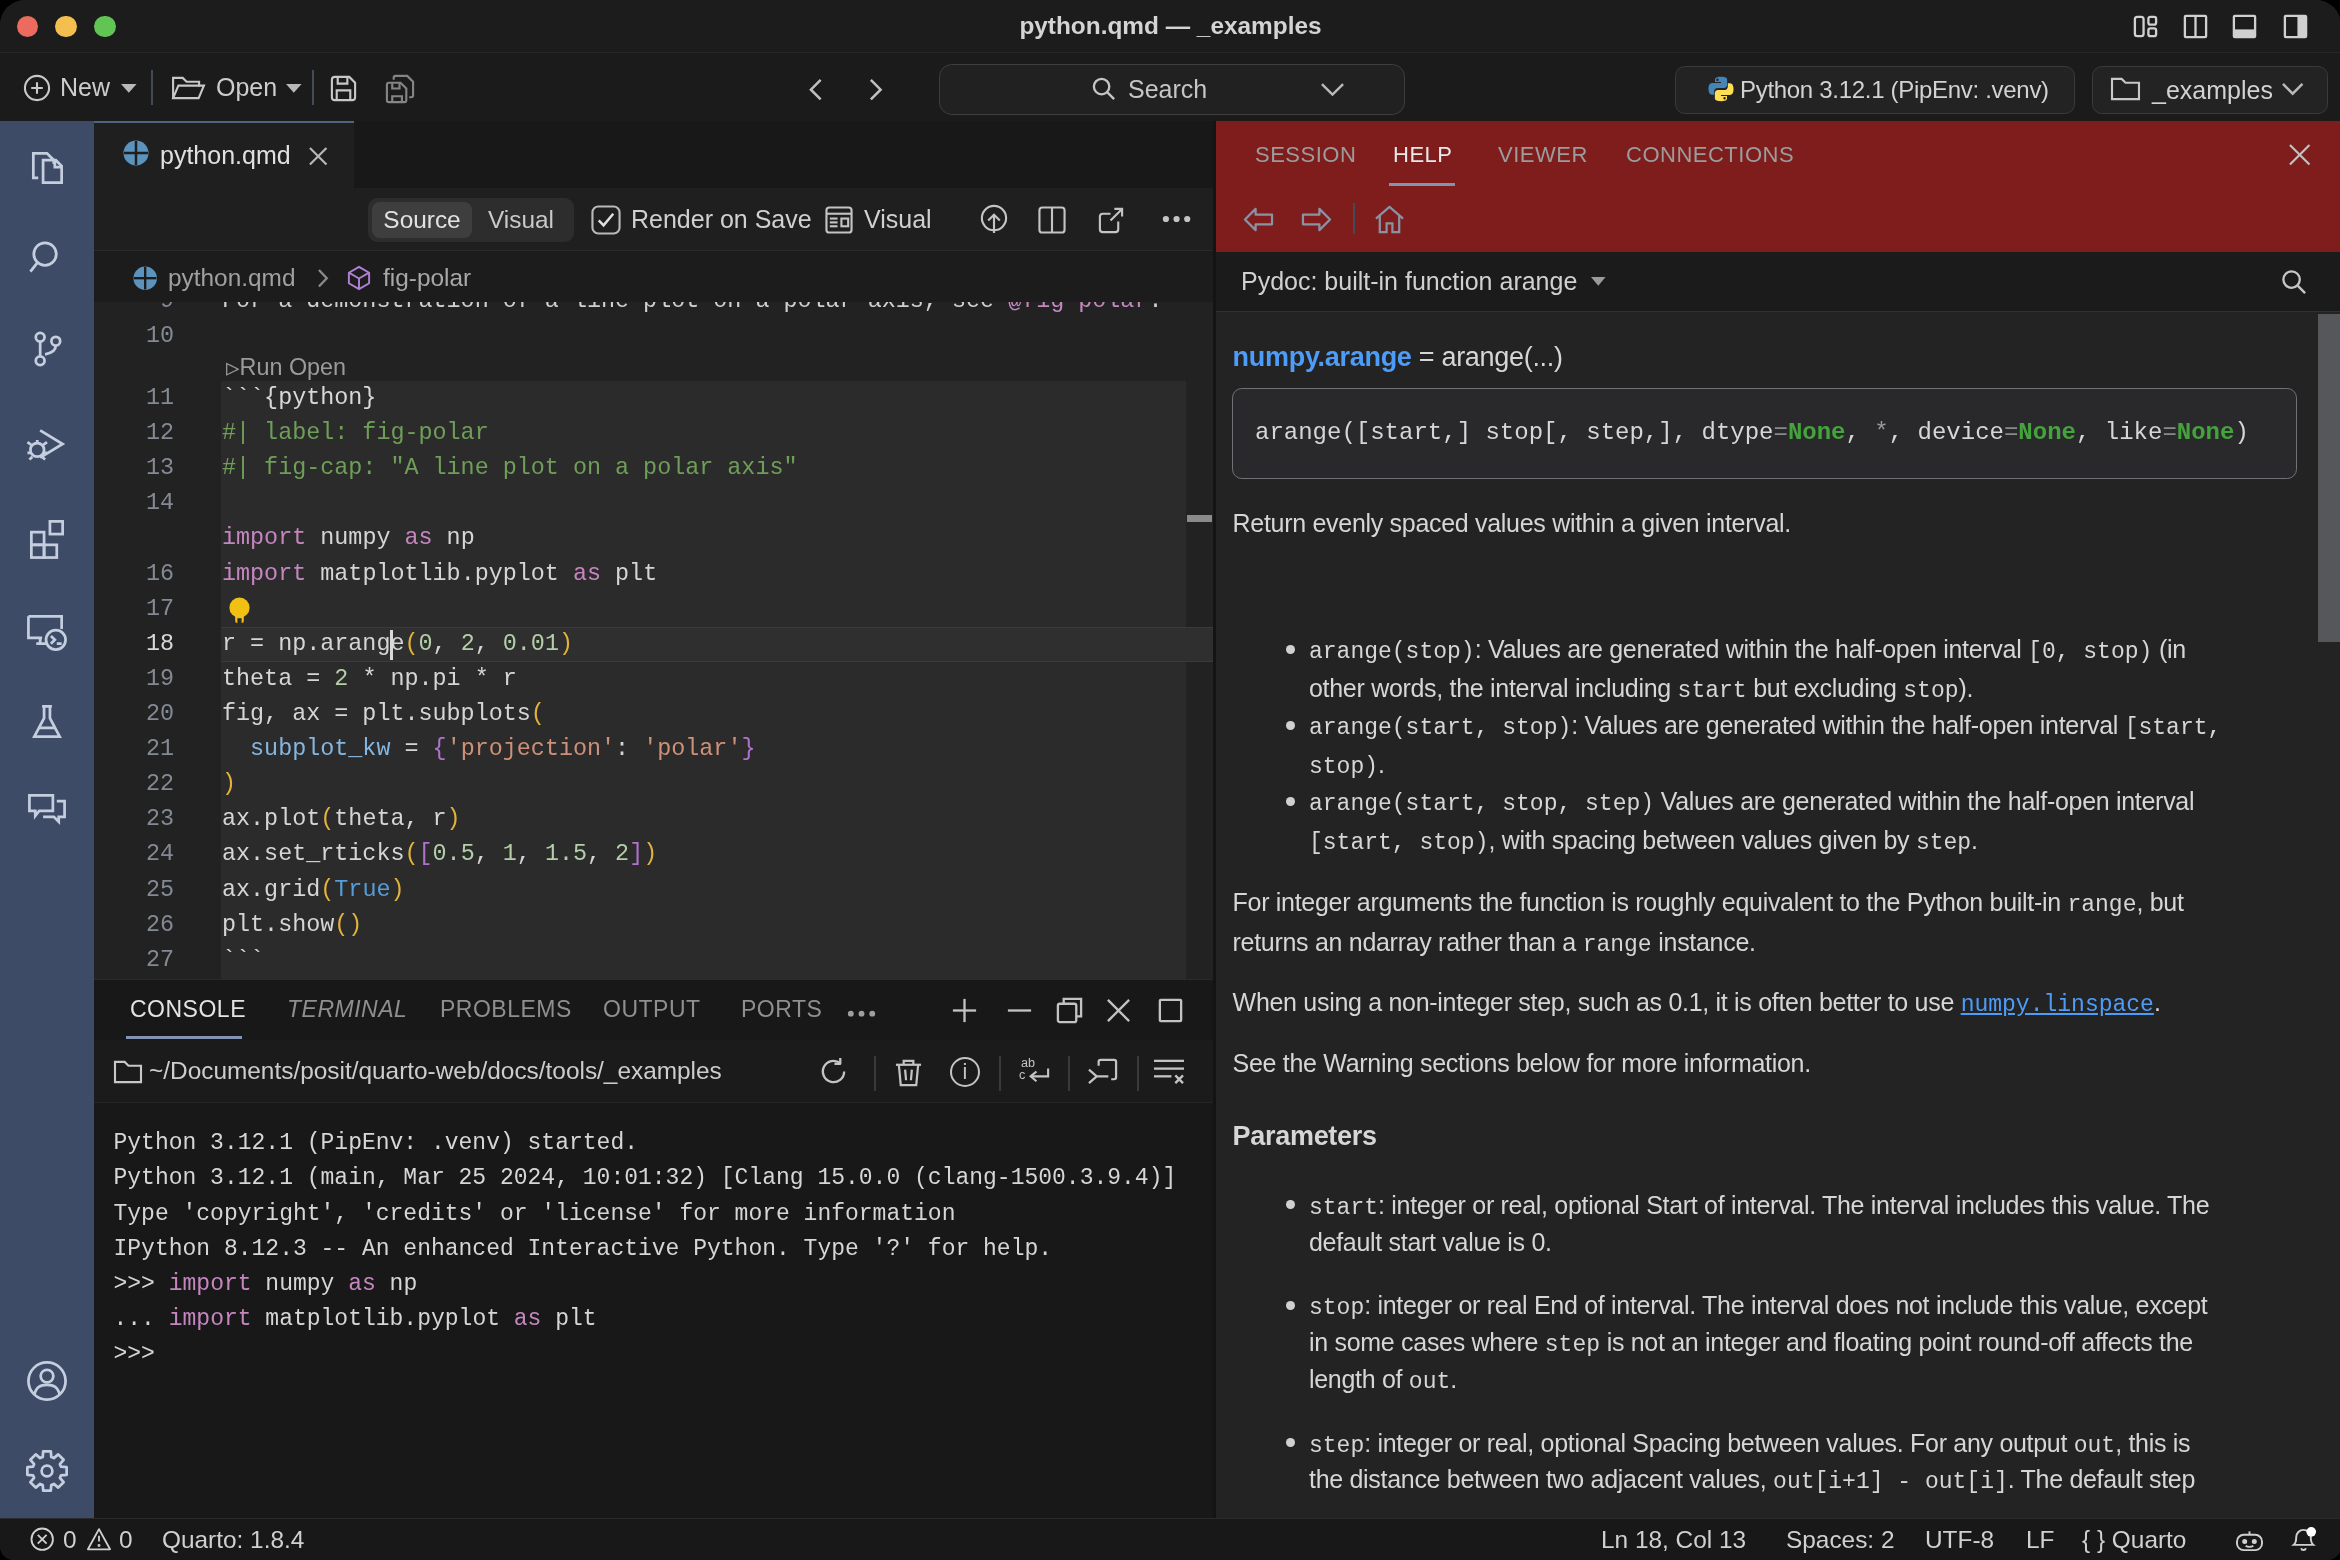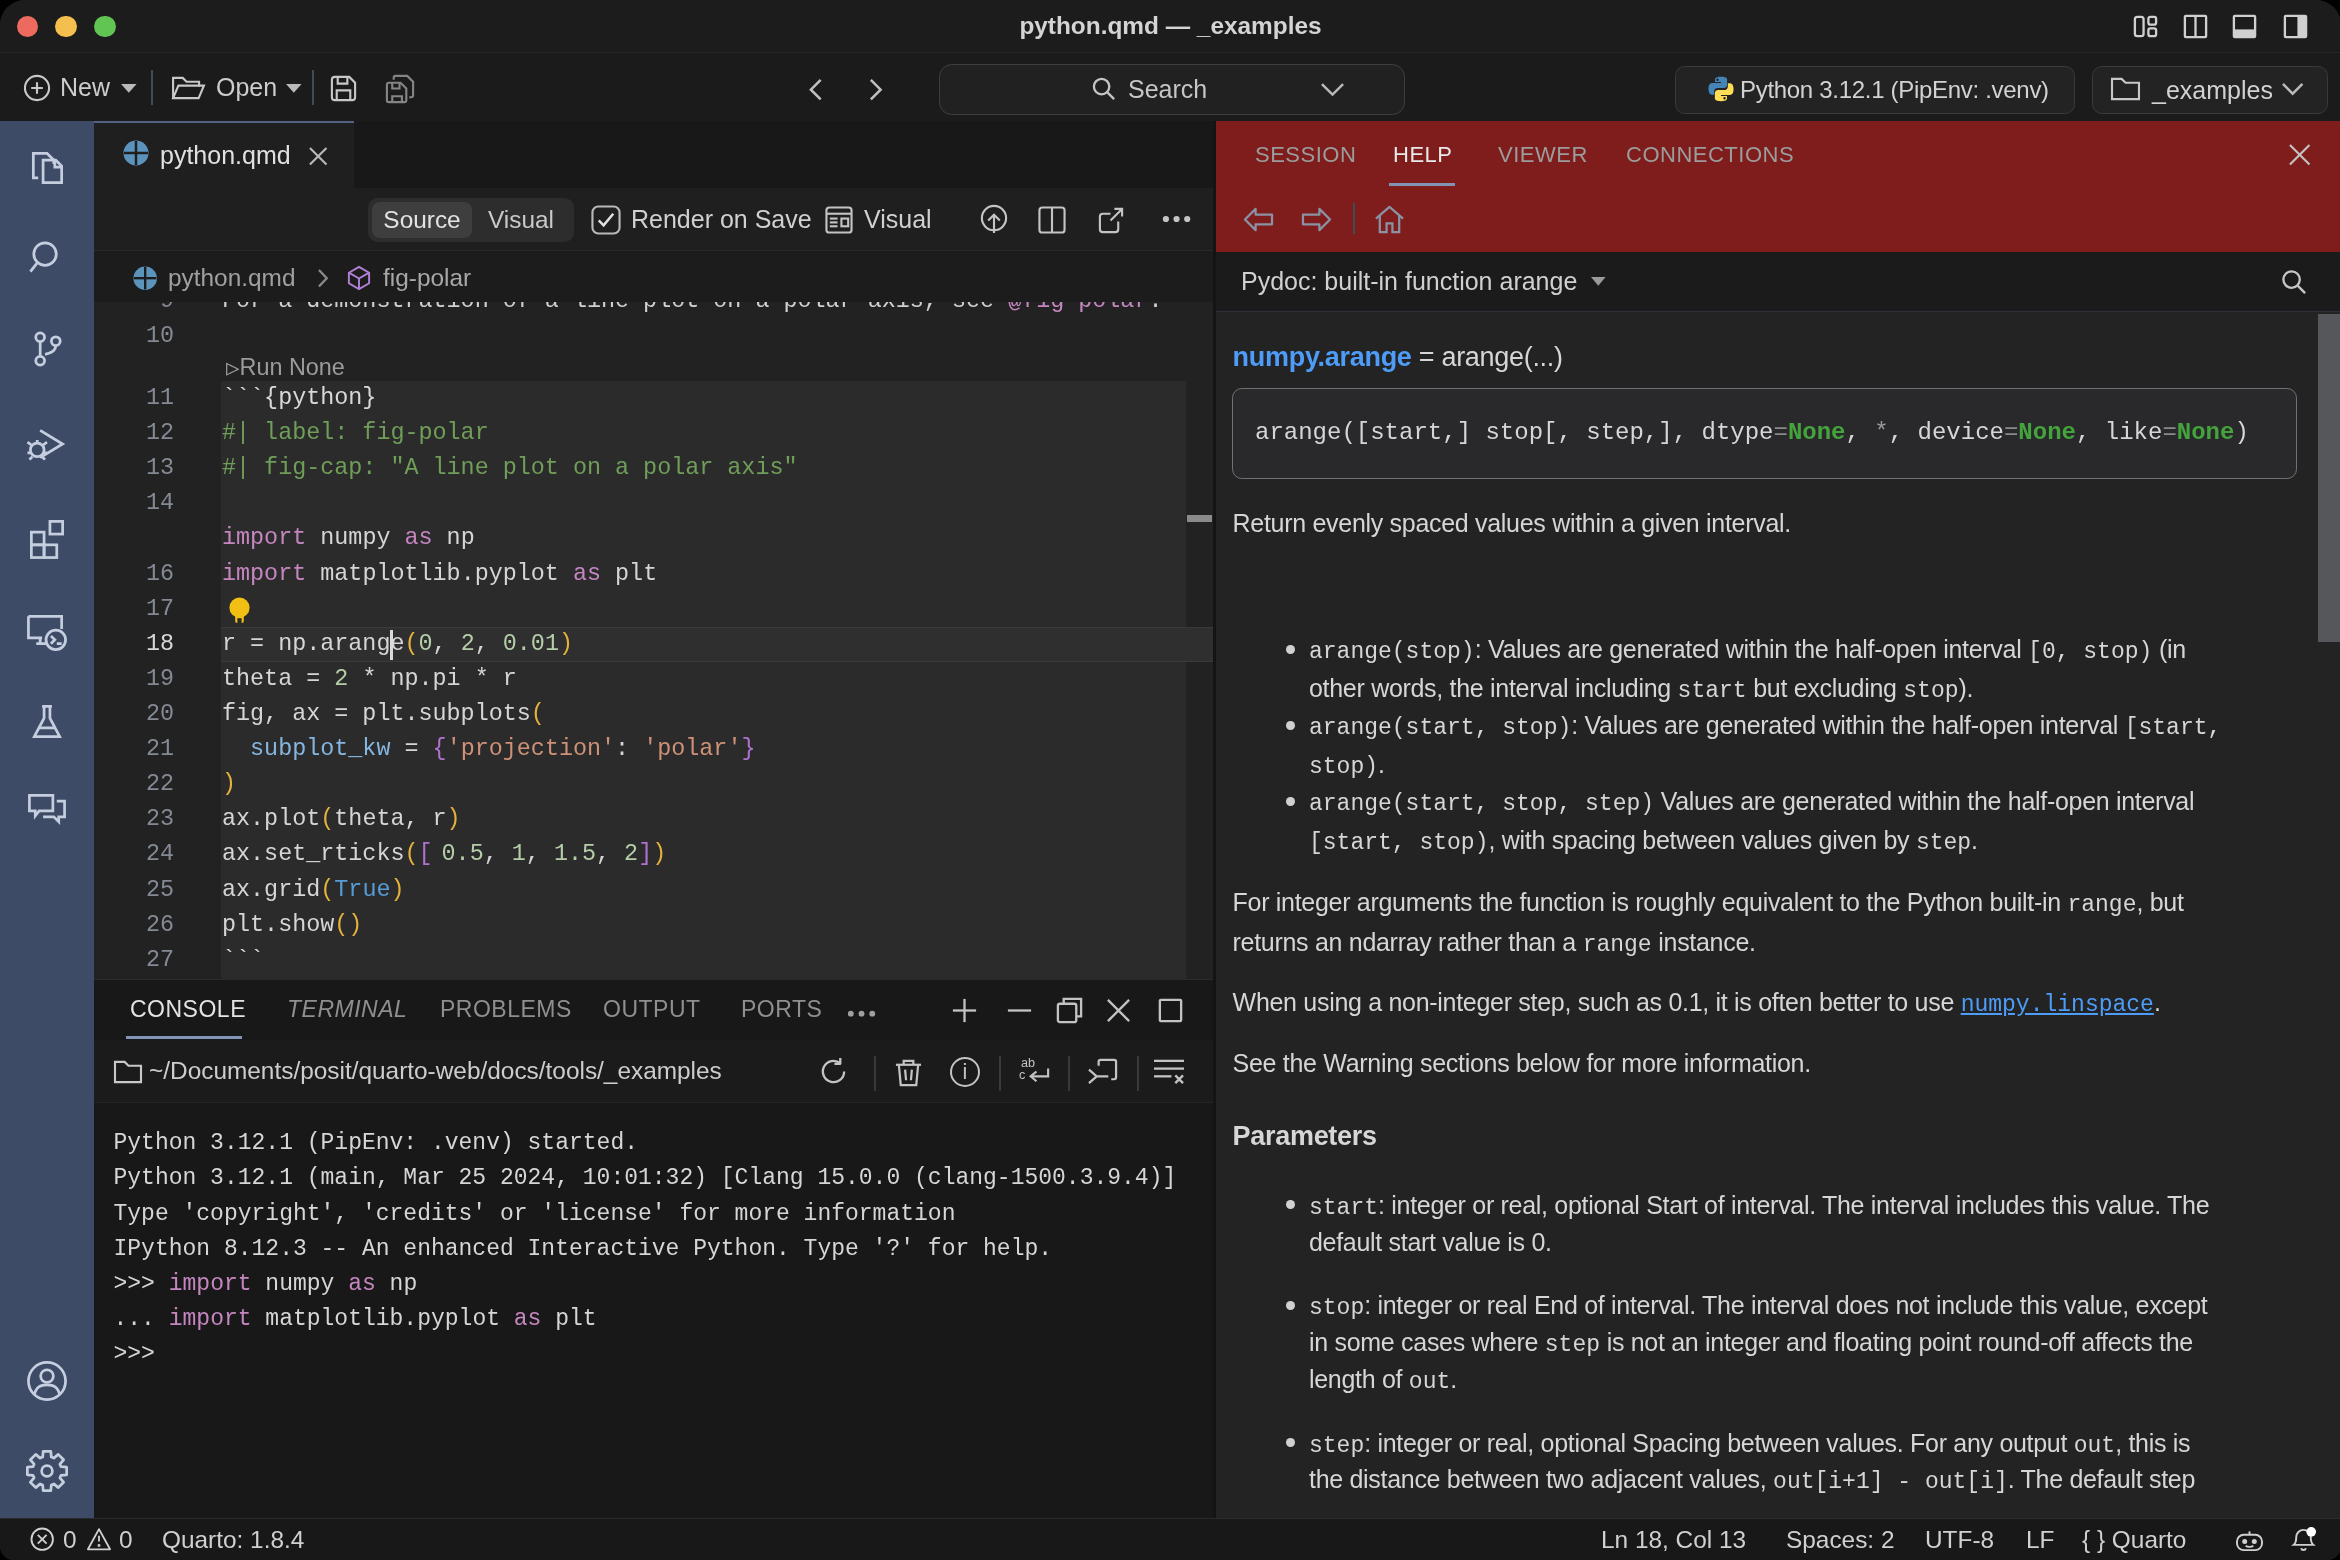--- a/index.html
+++ b/index.html
@@ -302,21 +302,21 @@
     </svg>
     <div class="abs" style="left:289px;top:0;height:50px;line-height:50px;color:#a8a8a8;font-size:24.4px;">fig-polar</div>
   </div>
 
   <div id="codearea">
 
     <div class="abs" style="left:127px;top:79px;width:965px;height:598px;background:#2b2b2c;"></div>
 
     <div class="abs" style="left:127px;top:325px;width:993px;height:35px;background:#2f2f30;border-top:1px solid #3a3a3b;border-bottom:1px solid #3a3a3b;"></div>
 
-    <div class="abs mono" style="left:132px;top:52px;height:27px;line-height:27px;font-size:22.4px;color:#9b9b9b;">▷<span style="font-family:'Liberation Sans',sans-serif;font-size:23.4px;">Run None</span></div>
+    <div class="abs mono" style="left:132px;top:52px;height:27px;line-height:27px;font-size:22.4px;color:#9b9b9b;">▷<span style="font-family:'Liberation Sans',sans-serif;font-size:23.4px;">Run Open</span></div>
 
     <div class="codeline" style="top:-18.5px"><span class="gut">9</span></div>
     <div class="codeline" style="top:16.6px"><span class="gut">10</span></div>
     <div class="codeline" style="top:79px"><span class="gut">11</span></div>
     <div class="codeline" style="top:114px"><span class="gut">12</span></div>
     <div class="codeline" style="top:149px"><span class="gut">13</span></div>
     <div class="codeline" style="top:184px"><span class="gut">14</span></div>
     <div class="codeline" style="top:255px"><span class="gut">16</span></div>
     <div class="codeline" style="top:290px"><span class="gut">17</span></div>
     <div class="codeline" style="top:325px"><span class="gut" style="color:#d8d8d8;">18</span></div>
@@ -342,21 +342,21 @@
       <rect x="8.5" y="17" width="9" height="10" rx="2" fill="#f2c012"></rect>
       <rect x="10.8" y="22" width="4.4" height="5" fill="#2a2a2b"></rect>
     </svg>
     <div class="codeline" style="top:325px"><span class="ctext">r = np.arange<span style="color:#e2b23c;">(</span><span style="color:#b5cea8;">0</span>, <span style="color:#b5cea8;">2</span>, <span style="color:#b5cea8;">0.01</span><span style="color:#e2b23c;">)</span></span></div>
     <div class="abs" style="left:296px;top:328px;width:2.9px;height:30px;background:#dadada;"></div>
     <div class="codeline" style="top:360px"><span class="ctext">theta = <span style="color:#b5cea8;">2</span> * np.pi * r</span></div>
     <div class="codeline" style="top:395px"><span class="ctext">fig, ax = plt.subplots<span style="color:#e2b23c;">(</span></span></div>
     <div class="codeline" style="top:430px"><span class="ctext">  <span style="color:#85b6e0;">subplot_kw</span> = <span style="color:#b072ce;">{</span><span style="color:#ce9178;">'projection'</span>: <span style="color:#ce9178;">'polar'</span><span style="color:#b072ce;">}</span></span></div>
     <div class="codeline" style="top:465px"><span class="ctext" style="color:#e2b23c;">)</span></div>
     <div class="codeline" style="top:500px"><span class="ctext">ax.plot<span style="color:#e2b23c;">(</span>theta, r<span style="color:#e2b23c;">)</span></span></div>
-    <div class="codeline" style="top:535px"><span class="ctext">ax.set_rticks<span style="color:#e2b23c;">(</span><span style="color:#b072ce;">[</span><span style="color:#b5cea8;margin-left:9px;">0.5</span>, <span style="color:#b5cea8;">1</span>, <span style="color:#b5cea8;">1.5</span>, <span style="color:#b5cea8;">2</span><span style="color:#b072ce;">]</span><span style="color:#e2b23c;">)</span></span></div>
+    <div class="codeline" style="top:535px"><span class="ctext">ax.set_rticks<span style="color:#e2b23c;">(</span><span style="color:#b072ce;">[</span><span style="color:#b5cea8;">0.5</span>, <span style="color:#b5cea8;">1</span>, <span style="color:#b5cea8;">1.5</span>, <span style="color:#b5cea8;">2</span><span style="color:#b072ce;">]</span><span style="color:#e2b23c;">)</span></span></div>
     <div class="codeline" style="top:571px"><span class="ctext">ax.grid<span style="color:#e2b23c;">(</span><span style="color:#569cd6;">True</span><span style="color:#e2b23c;">)</span></span></div>
     <div class="codeline" style="top:606px"><span class="ctext">plt.show<span style="color:#e2b23c;">(</span><span style="color:#e2b23c;">)</span></span></div>
     <div class="codeline" style="top:641px"><span class="ctext" style="color:#d8d8d8;">```</span></div>
 
     <div class="abs" style="left:1093px;top:213px;width:25px;height:6.8px;background:#8a8a8a;"></div>
   </div>
 
   <div id="panel">
 
     <div class="ptab" style="left:36px;color:#e3e3e3;">CONSOLE</div>

